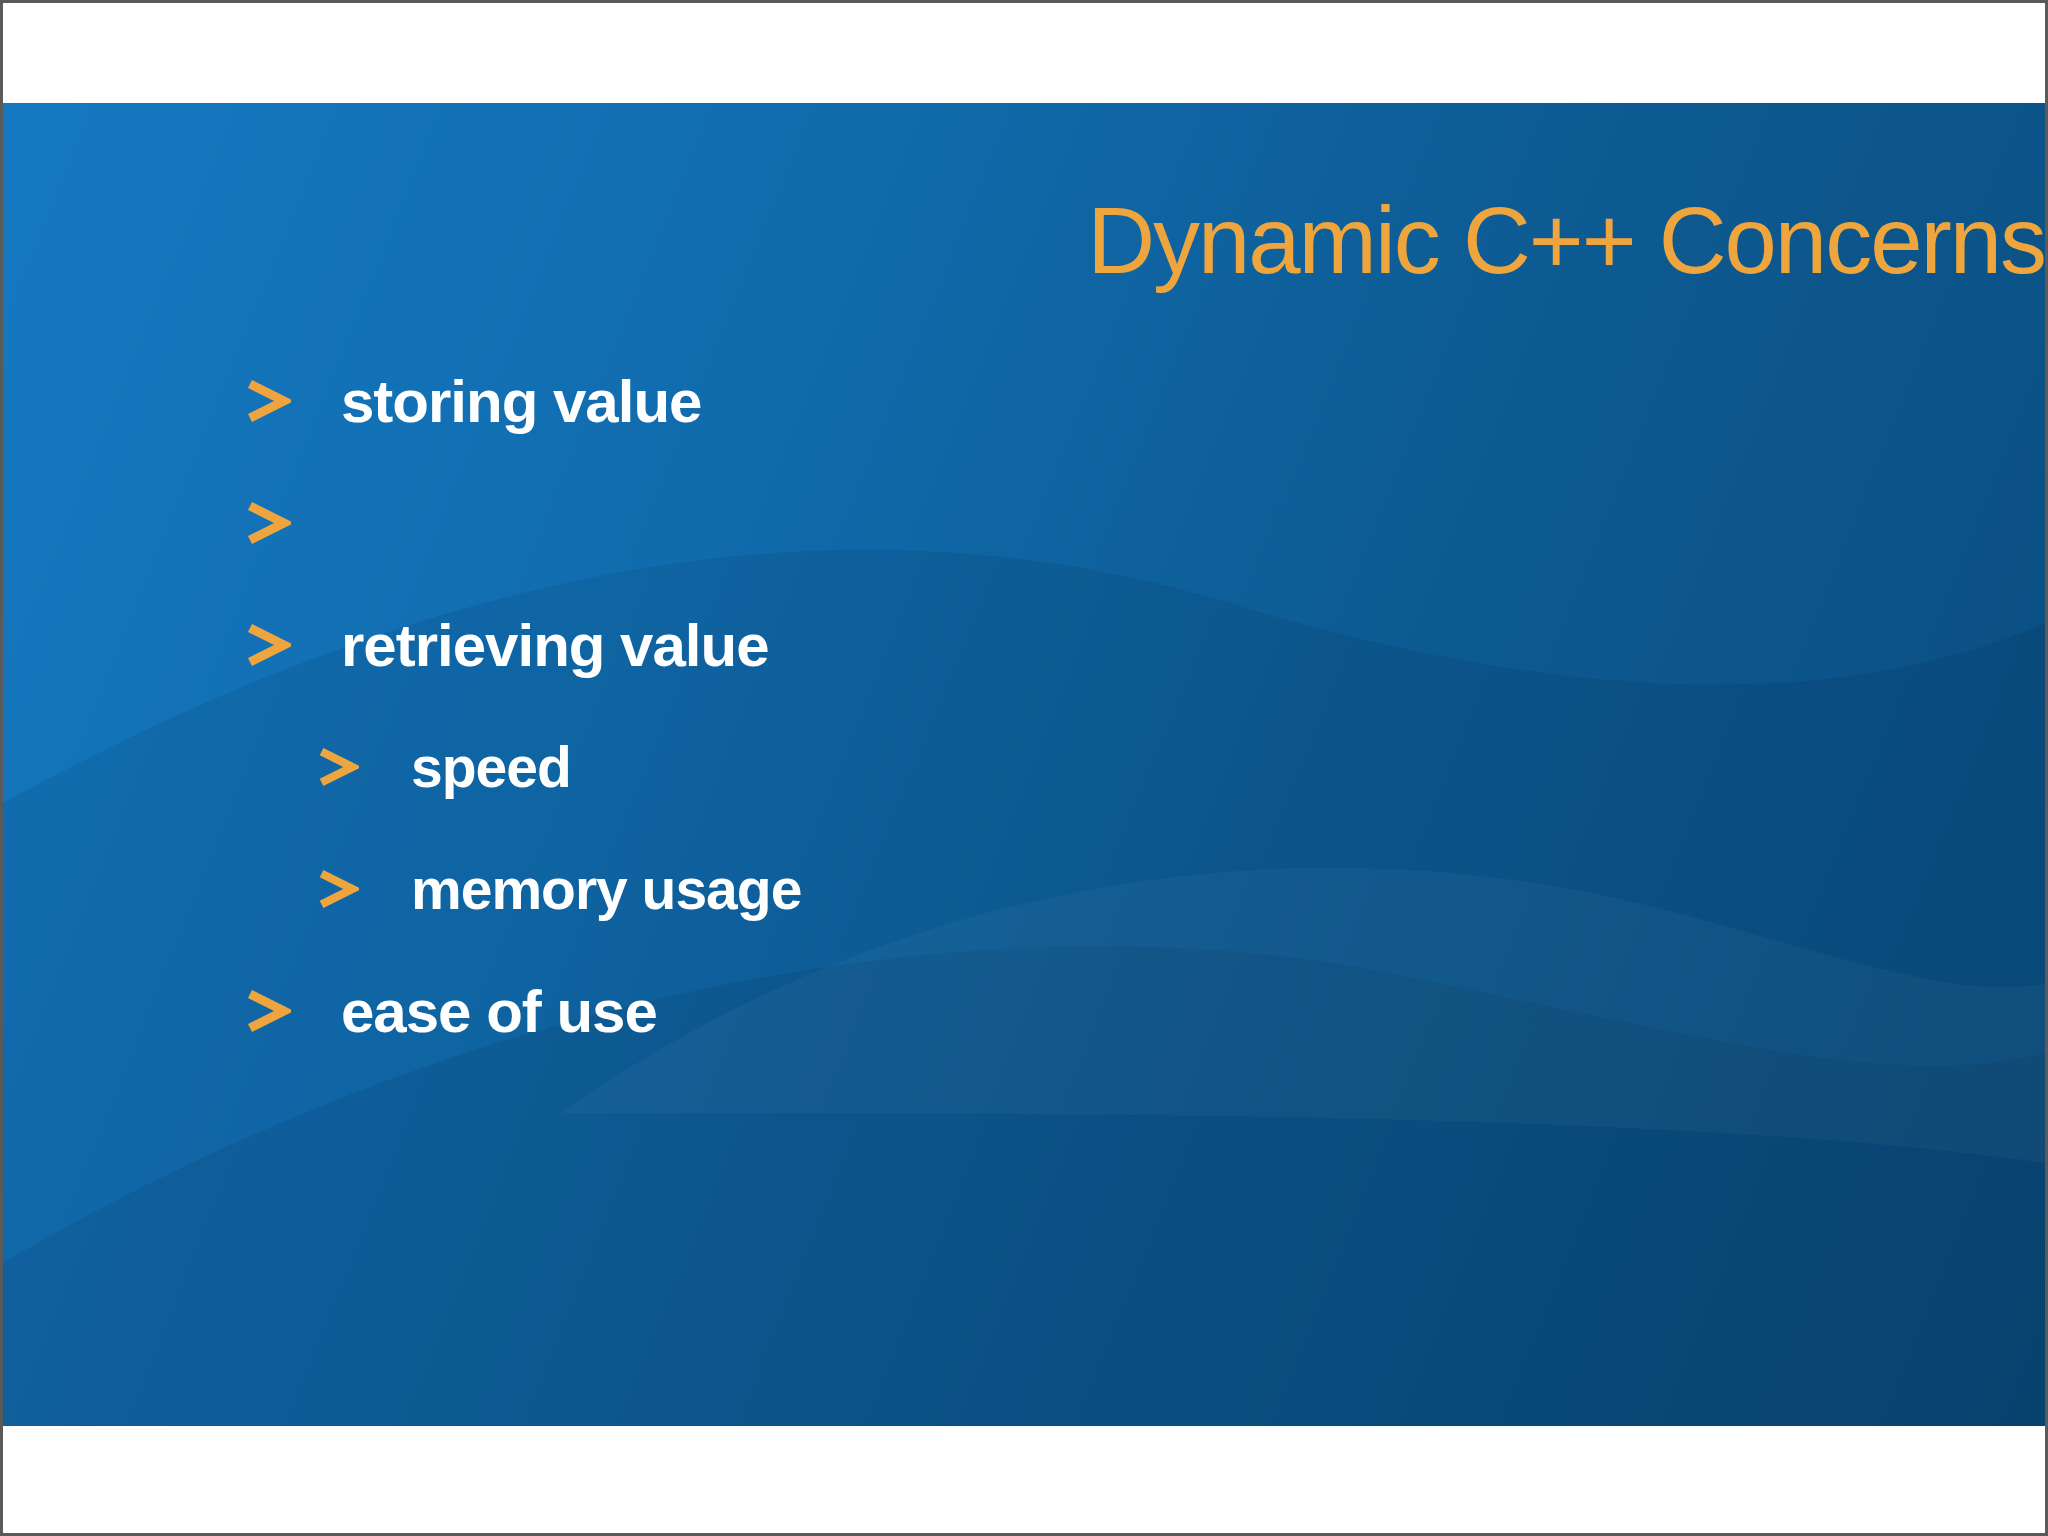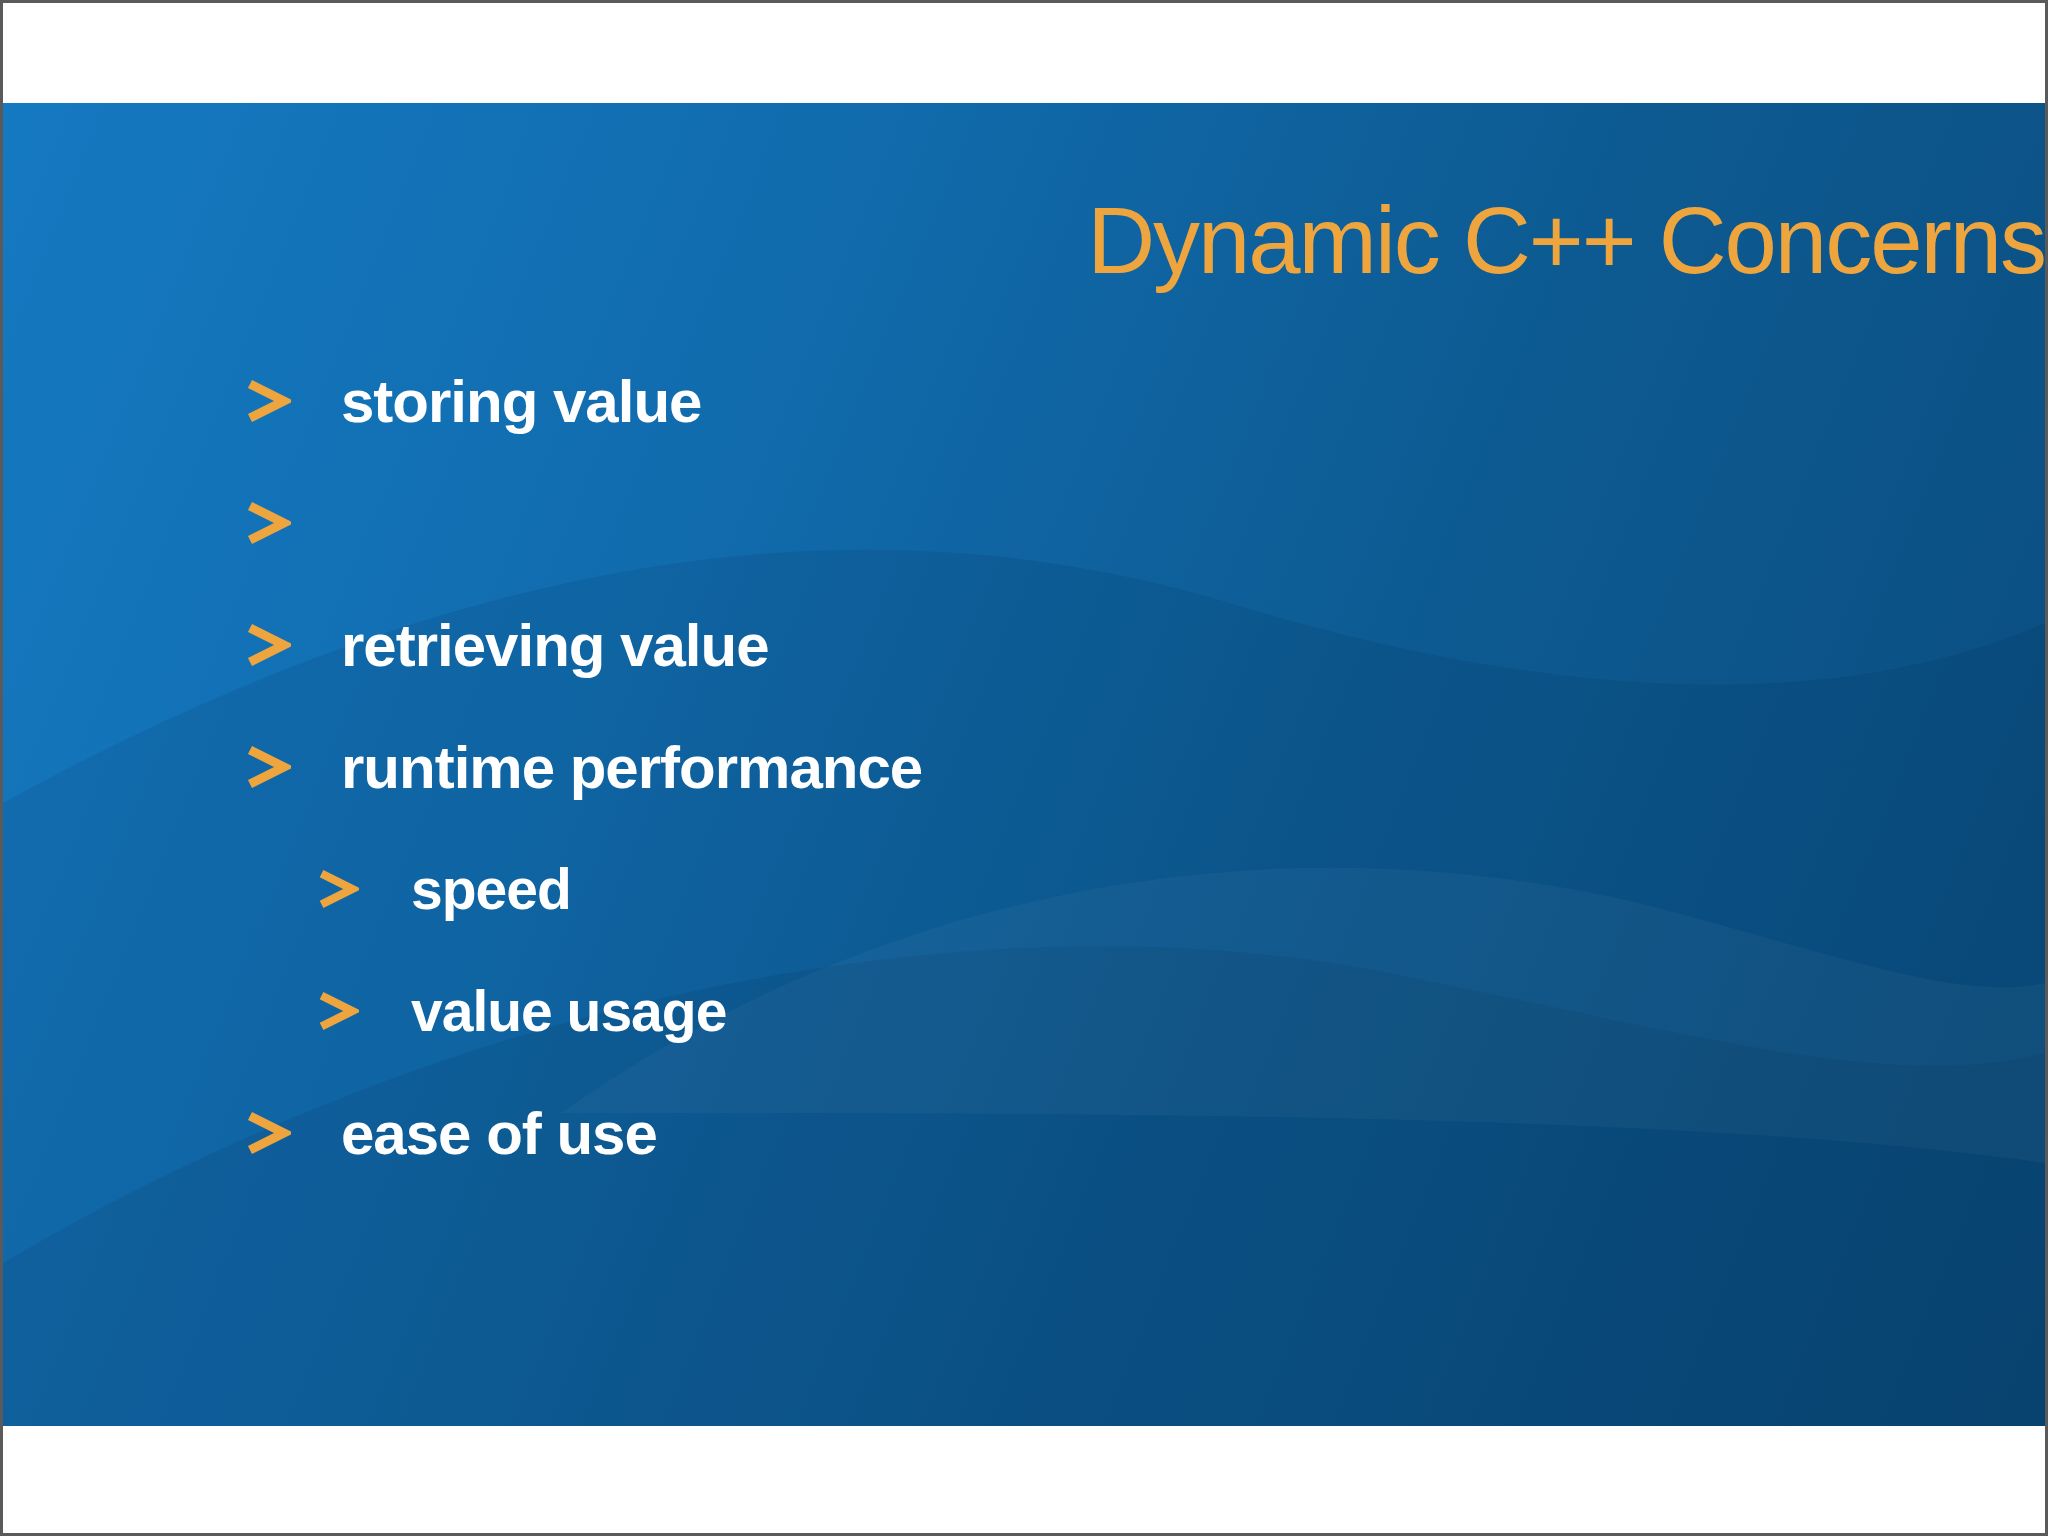--- a/index.html
+++ b/index.html
@@ -114,43 +114,35 @@
         </span>
       </li>
       <li class="lvl1">
         <span class="chev">
           <svg width="48" height="44" viewBox="0 0 48 44">
             <path d="M7 5 L41 22 L7 39" fill="none" stroke="#efa53e" stroke-width="9" stroke-linecap="butt" stroke-linejoin="miter"></path>
           </svg>
         </span>
         <span class="bullet-label">retrieving value</span>
       </li>
-      <li class="lvl1">
-        <span class="chev">
-          <svg width="48" height="44" viewBox="0 0 48 44">
-            <path d="M7 5 L41 22 L7 39" fill="none" stroke="#efa53e" stroke-width="9" stroke-linecap="butt" stroke-linejoin="miter"></path>
-          </svg>
-        </span>
-        <span class="bullet-label">runtime performance</span>
-      </li>
       <li class="lvl2">
         <span class="chev">
           <svg width="44" height="40" viewBox="0 0 48 44">
             <path d="M7 5 L41 22 L7 39" fill="none" stroke="#efa53e" stroke-width="9" stroke-linecap="butt" stroke-linejoin="miter"></path>
           </svg>
         </span>
         <span class="bullet-label">speed</span>
       </li>
       <li class="lvl2">
         <span class="chev">
           <svg width="44" height="40" viewBox="0 0 48 44">
             <path d="M7 5 L41 22 L7 39" fill="none" stroke="#efa53e" stroke-width="9" stroke-linecap="butt" stroke-linejoin="miter"></path>
           </svg>
         </span>
-        <span class="bullet-label">value usage</span>
+        <span class="bullet-label">memory usage</span>
       </li>
       <li class="lvl1">
         <span class="chev">
           <svg width="48" height="44" viewBox="0 0 48 44">
             <path d="M7 5 L41 22 L7 39" fill="none" stroke="#efa53e" stroke-width="9" stroke-linecap="butt" stroke-linejoin="miter"></path>
           </svg>
         </span>
         <span class="bullet-label">ease of use</span>
       </li>
     </ul>

